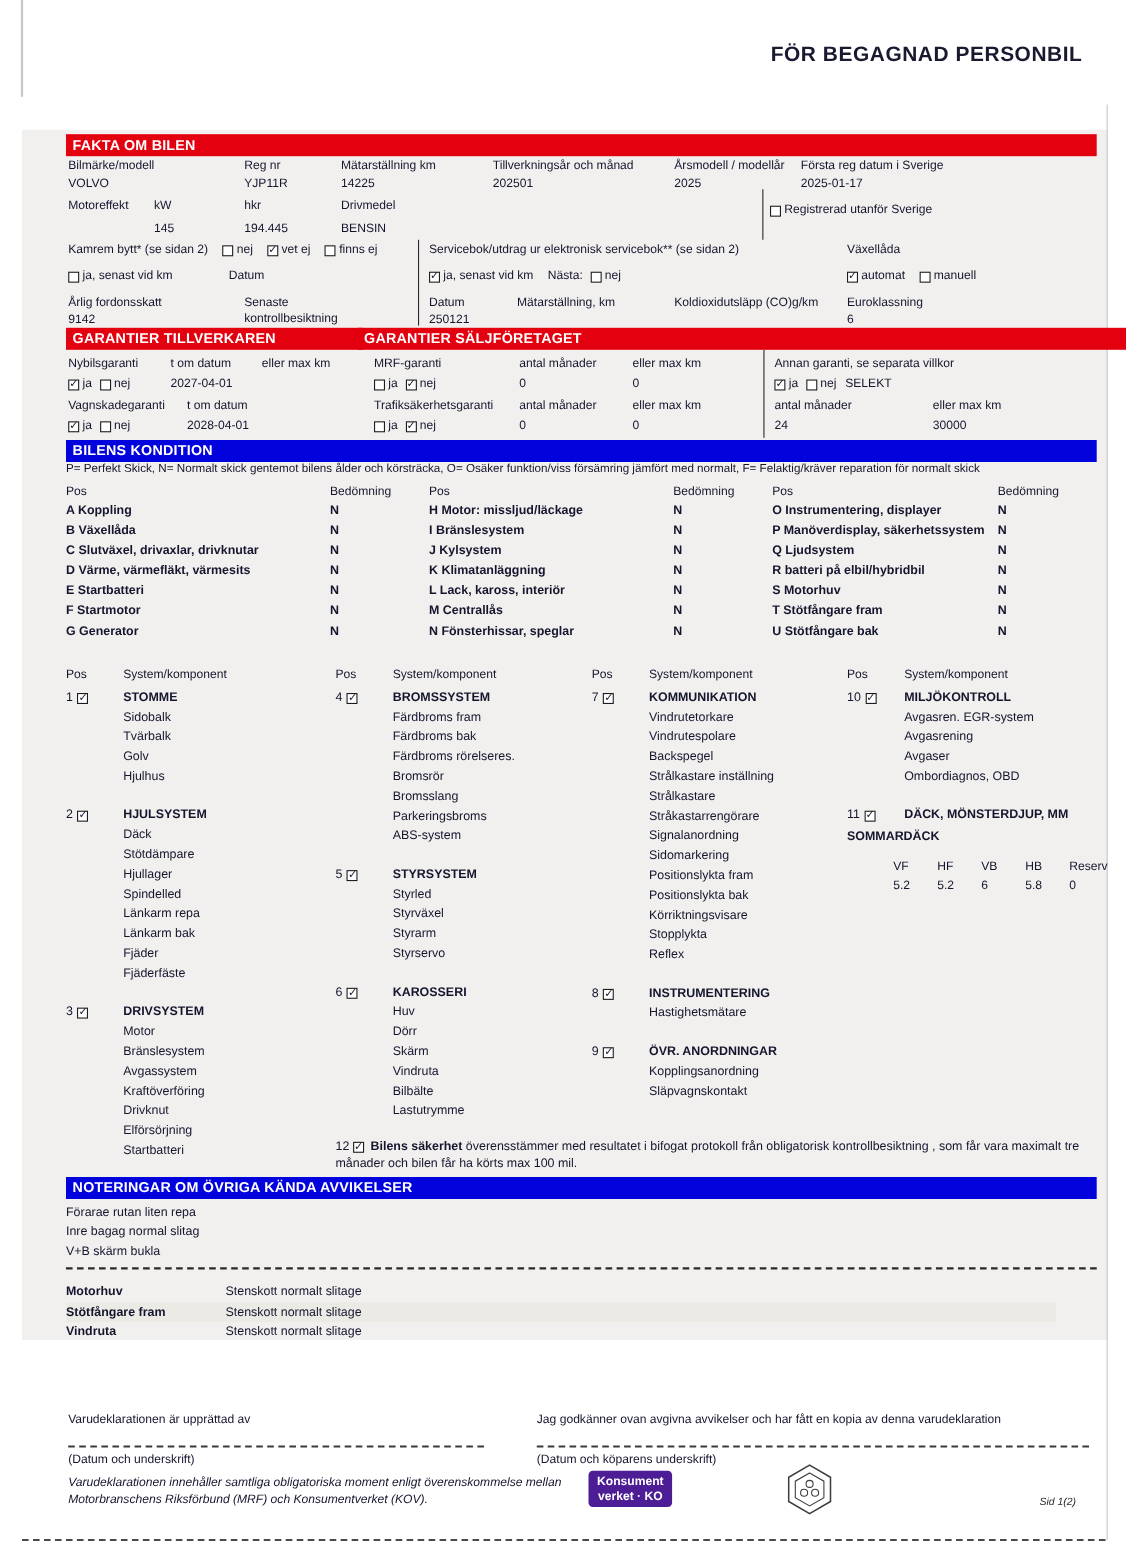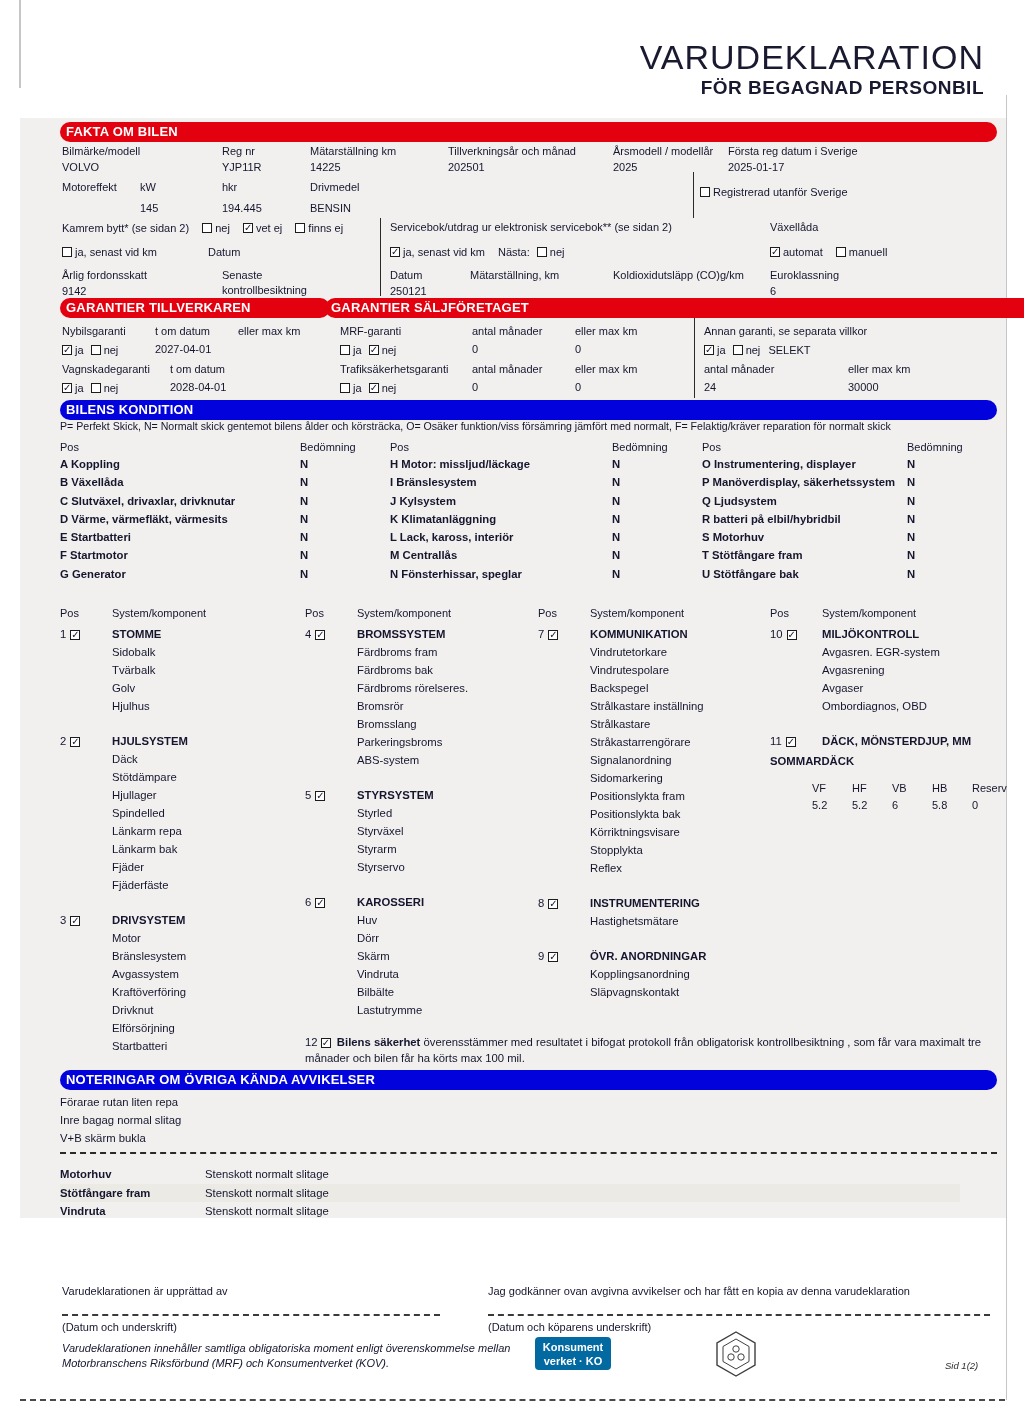--- a/index.html
+++ b/index.html
@@ -2,21 +2,21 @@
 <html><head>
 <meta charset="utf-8">
 <title>Varudeklaration</title>
 <style>
   * { margin:0; padding:0; box-sizing:border-box; }
   html,body { background:#e9e9e9; }
   body { font-family:"Liberation Sans","DejaVu Sans",sans-serif; }
   .page { position:relative; width:1024px; height:1413px; background:#ffffff; color:#15152e; overflow:hidden; margin:0 auto; }
   .graybg { position:absolute; left:20px; top:118px; width:987px; height:1100px; background:#f1f0ee; }
   .artifact { position:absolute; background:#c6c6c6; }
-  .banner { position:absolute; height:20px; color:#fff; font-weight:700; font-size:13px; line-height:20px; padding-left:6px; letter-spacing:.2px; white-space:nowrap;border-radius:10px; }
+  .banner { position:absolute; height:20px; color:#fff; font-weight:700; font-size:13px; line-height:20px; padding-left:6px; letter-spacing:.2px; white-space:nowrap; }
   .red  { background:#e3000f; }
   .blue { background:#0202dd; }
   .abs { position:absolute; }
   .lbl, .val, .txt { font-size:11px; line-height:15px; white-space:nowrap; }
   .fld .val { margin-top:1px; }
   .inline { white-space:nowrap; font-size:11px; line-height:15px; }
   .inline > * { vertical-align:middle; }
   .cb { display:inline-block; width:10px; height:10px; border:1.5px solid #1c1c1c; background:#fff;
         font-size:10px; line-height:8px; text-align:center; font-weight:700; margin:0 3px 0 0; }
   .gap { margin-left:10px; }
@@ -48,36 +48,35 @@
   .not { position:absolute; left:60px; top:1093px; width:937px; }
   .not-line { font-size:11.3px; line-height:18px; }
   .not-divider { border-top:2px dashed #2a2a2a; margin-top:5px; }
   .avv { margin-top:11px; width:900px; }
   .avv-row { display:grid; grid-template-columns:145px 1fr; font-size:11.3px; line-height:18.5px; }
   .avv-row:nth-of-type(2) { background:#ebeae5; }
   .avv-part { font-weight:700; }
   
   .sig-line { position:absolute; border-top:2px dashed #3a3a3a; }
   .legal { position:absolute; left:62px; top:1341px; width:470px; font-size:11px; line-height:15px; font-style:italic; }
-  .badge { position:absolute; left:535px; top:1337px; width:76px; height:33px; background:#0369a1; border-radius:4px;
+  .badge { position:absolute; left:535px; top:1337px; width:76px; height:33px; background:#4c1d95; border-radius:4px;
            color:#fff; font-size:11px; font-weight:700; line-height:14px; text-align:center; padding-top:3px; }
   .sid { position:absolute; left:945px; top:1360px; font-size:9.5px; font-style:italic; color:#2e2e2e; }
   .cutline { position:absolute; left:20px; top:1399px; width:985px; border-top:2.5px dashed #4a4a4a; }
   .bold { font-weight:700; }
 </style>
 </head>
 <body>
 
 <div class="page">
   <div class="graybg"></div>
   <div class="artifact" style="left:19px;top:0;width:2px;height:88px;"></div>
   <div class="artifact" style="left:1006px;top:95px;width:1px;height:1305px;"></div>
 
   <div class="title-block">
-    <div class="title-main">VARUDEKLARATION</div>
     <div class="title-sub">FÖR BEGAGNAD PERSONBIL</div>
   </div>
 
   <div class="banner red" style="left:60px;top:122px;width:937px;">FAKTA OM BILEN</div>
   <div class="abs" style="left:60px;top:142px;width:937px;height:156px;">
     <div class="abs fld" style="left:2px;top:2px;">
       <div class="lbl">Bilmärke/modell</div>
       <div class="val">VOLVO</div>
     </div>
     <div class="abs fld" style="left:162px;top:2px;">

